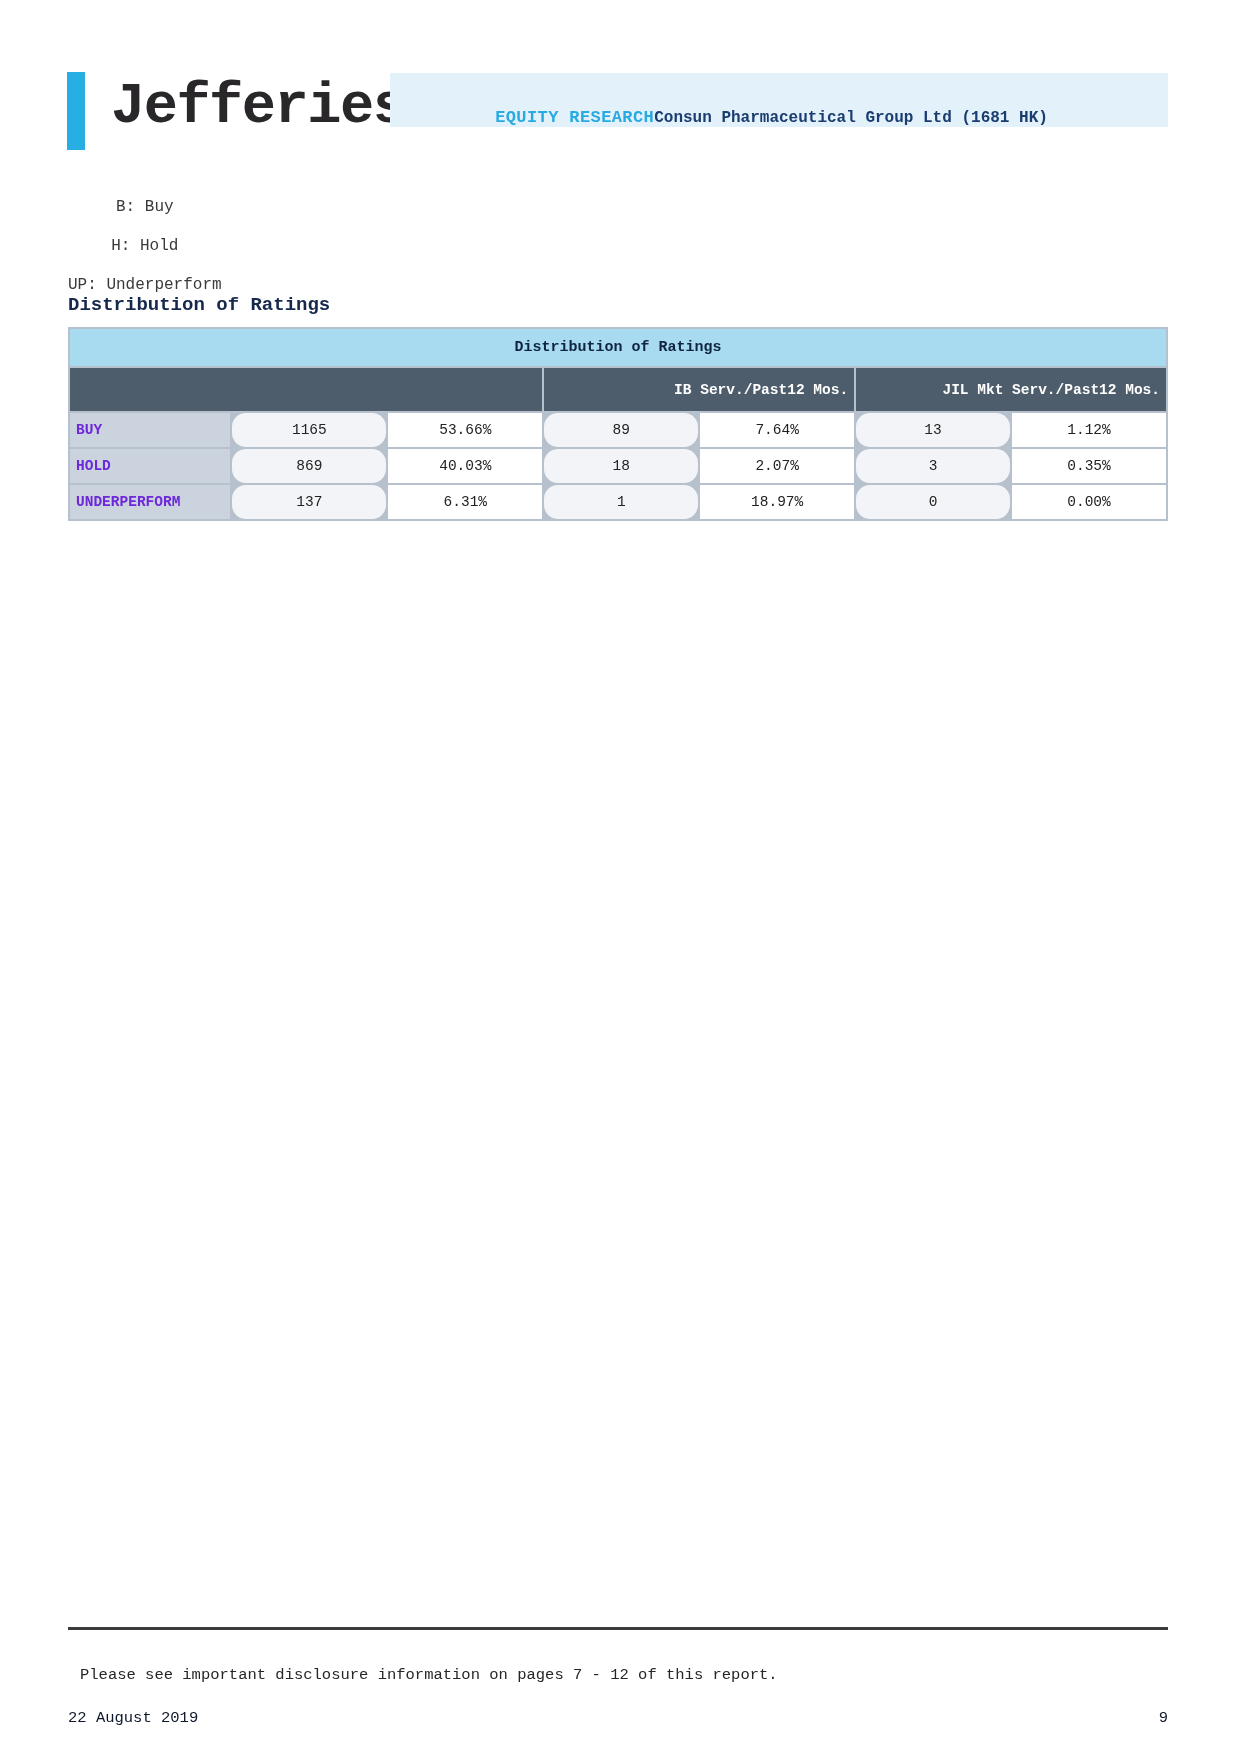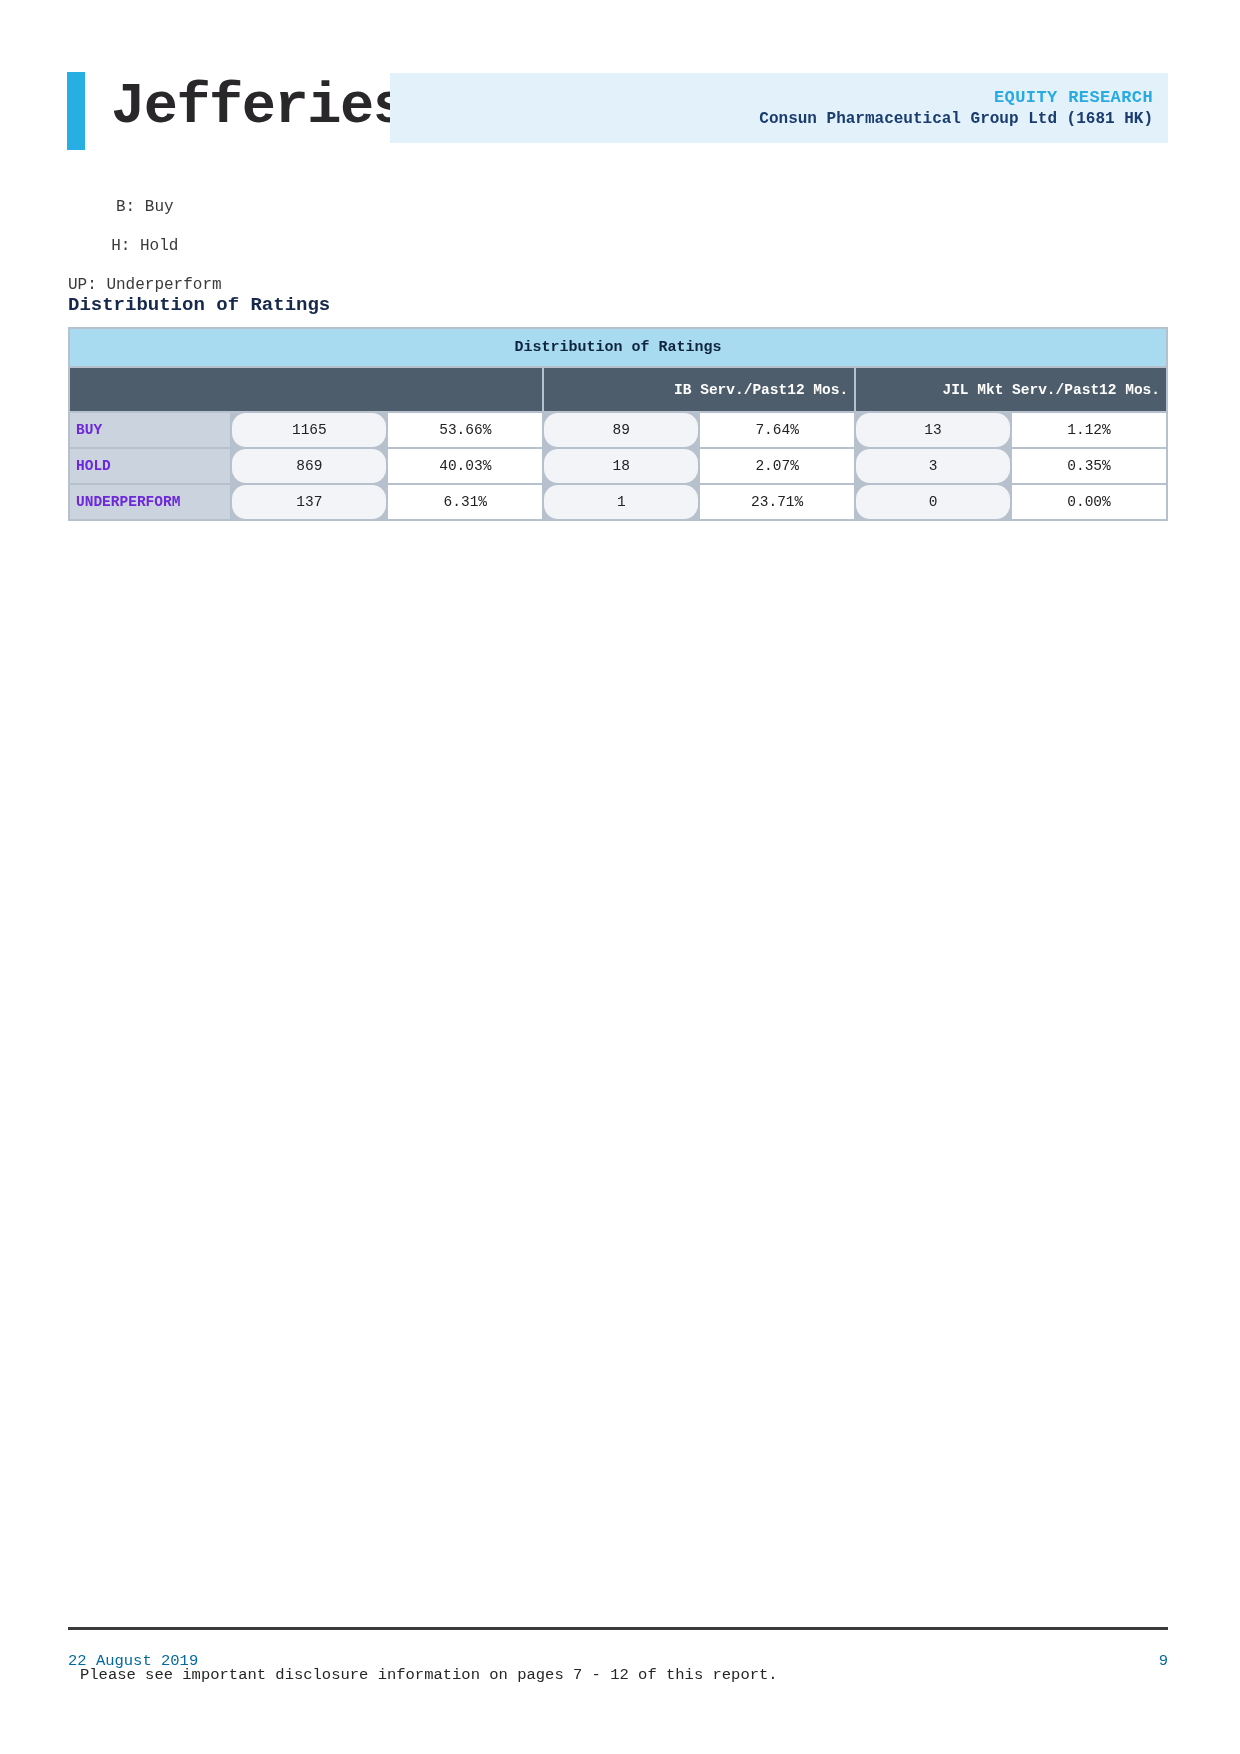--- a/index.html
+++ b/index.html
@@ -21,22 +21,22 @@
   .page{
     position:relative;width:1240px;height:1754px;background:#ffffff;
     font-family:Liberation Mono, monospace;color:var(--body-text);overflow:hidden;
   }
 
   
   .logo{position:absolute;left:67px;top:72px;height:78px;display:flex;align-items:center;}
   .logo-bar{width:18px;height:78px;background:var(--brand-cyan);}
   .logo-text{margin-left:26px;font-size:57px;font-weight:bold;color:#29272A;letter-spacing:-1.5px;line-height:1;padding-bottom:8px;}
   .banner{
-    position:absolute;left:390px;top:73px;width:778px;height:70px;background:var(--banner-bg);
-    display:flex;flex-direction:column;justify-content:center;align-items:flex-end;
+    position:absolute;left:390px;top:73px;width:778px;height:54px;background:var(--banner-bg);
+    display:flex;flex-direction:row;justify-content:center;align-items:flex-end;
     padding-right:15px;row-gap:3px;
   }
   .banner-kicker{font-size:17px;font-weight:bold;color:var(--kicker-cyan);letter-spacing:.4px;}
   .banner-title{font-size:16px;font-weight:bold;color:var(--navy);}
 
   
   .legend{position:absolute;left:68px;top:196px;font-size:16px;color:#3A3A3A;text-align:center;}
   .legend p{margin:0 0 17px 0;line-height:22px;}
 
   
@@ -54,21 +54,21 @@
   .title-row th{background:var(--table-title-bg);color:var(--table-title-text);font-weight:bold;font-size:15px;height:37px;text-align:center;}
   .group-row th,.chead-row th{background:var(--table-head-bg);color:#ffffff;font-weight:bold;height:43px;text-align:right;}
   .data-row{height:34px;}
   .data-row th.row-label{background:var(--row-label-bg);color:#6d28d9;font-weight:bold;text-align:left;}
   .data-row td{text-align:center;color:#222222;}
   .data-row td.count{background:var(--count-col-bg);border-radius:14px;}
   .data-row td.percent{background:#ffffff;}
 
   
   .footer-rule{position:absolute;left:68px;top:1627px;width:1100px;height:3px;background:#3B3B3B;}
-  .footer-line{position:absolute;left:68px;top:1652px;width:1100px;display:flex;justify-content:space-between;font-size:15.5px;color:#0369a1;}
+  .footer-line{position:absolute;left:68px;top:1709px;width:1100px;display:flex;justify-content:space-between;font-size:15.5px;color:#0f172a;}
   .footer-disclosure{position:absolute;left:80px;top:1666px;font-size:15.5px;color:#262626;margin:0;}
 </style>
 </head>
 <body>
 
 <div class="page">
 
   <div class="logo">
     <div class="logo-bar"></div>
     <div class="logo-text">Jefferies</div>
@@ -124,21 +124,21 @@
         <td class="count">18</td>
         <td class="percent">2.07%</td>
         <td class="count">3</td>
         <td class="percent">0.35%</td>
       </tr>
       <tr class="data-row">
         <th class="row-label">UNDERPERFORM</th>
         <td class="count">137</td>
         <td class="percent">6.31%</td>
         <td class="count">1</td>
-        <td class="percent">23.71%</td>
+        <td class="percent">18.97%</td>
         <td class="count">0</td>
         <td class="percent">0.00%</td>
       </tr>
     </tbody>
   </table>
 
   <div class="footer-rule"></div>
   <div class="footer-line">
     <span>22 August 2019</span>
     <span>9</span>

